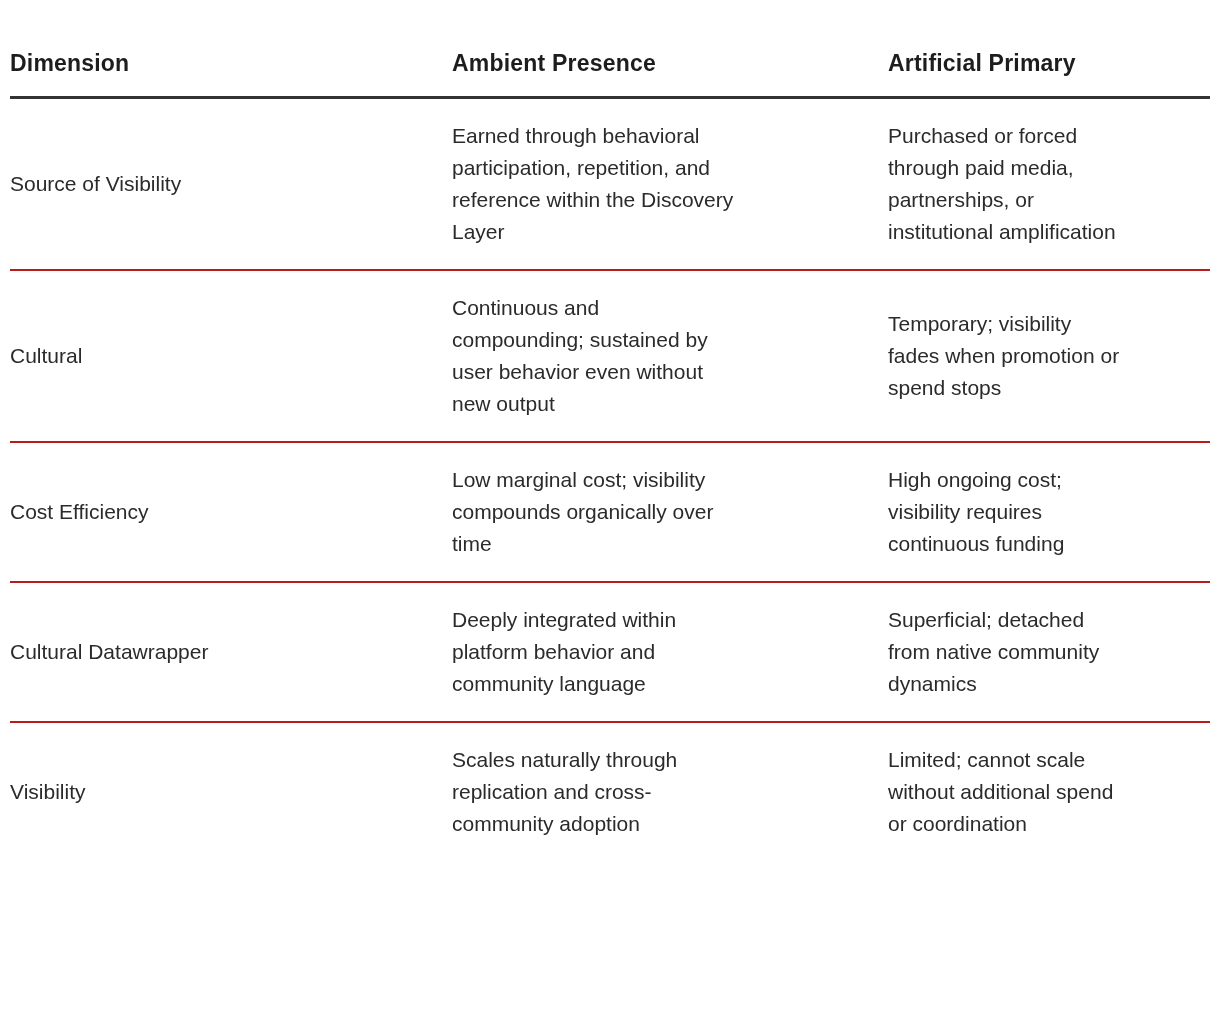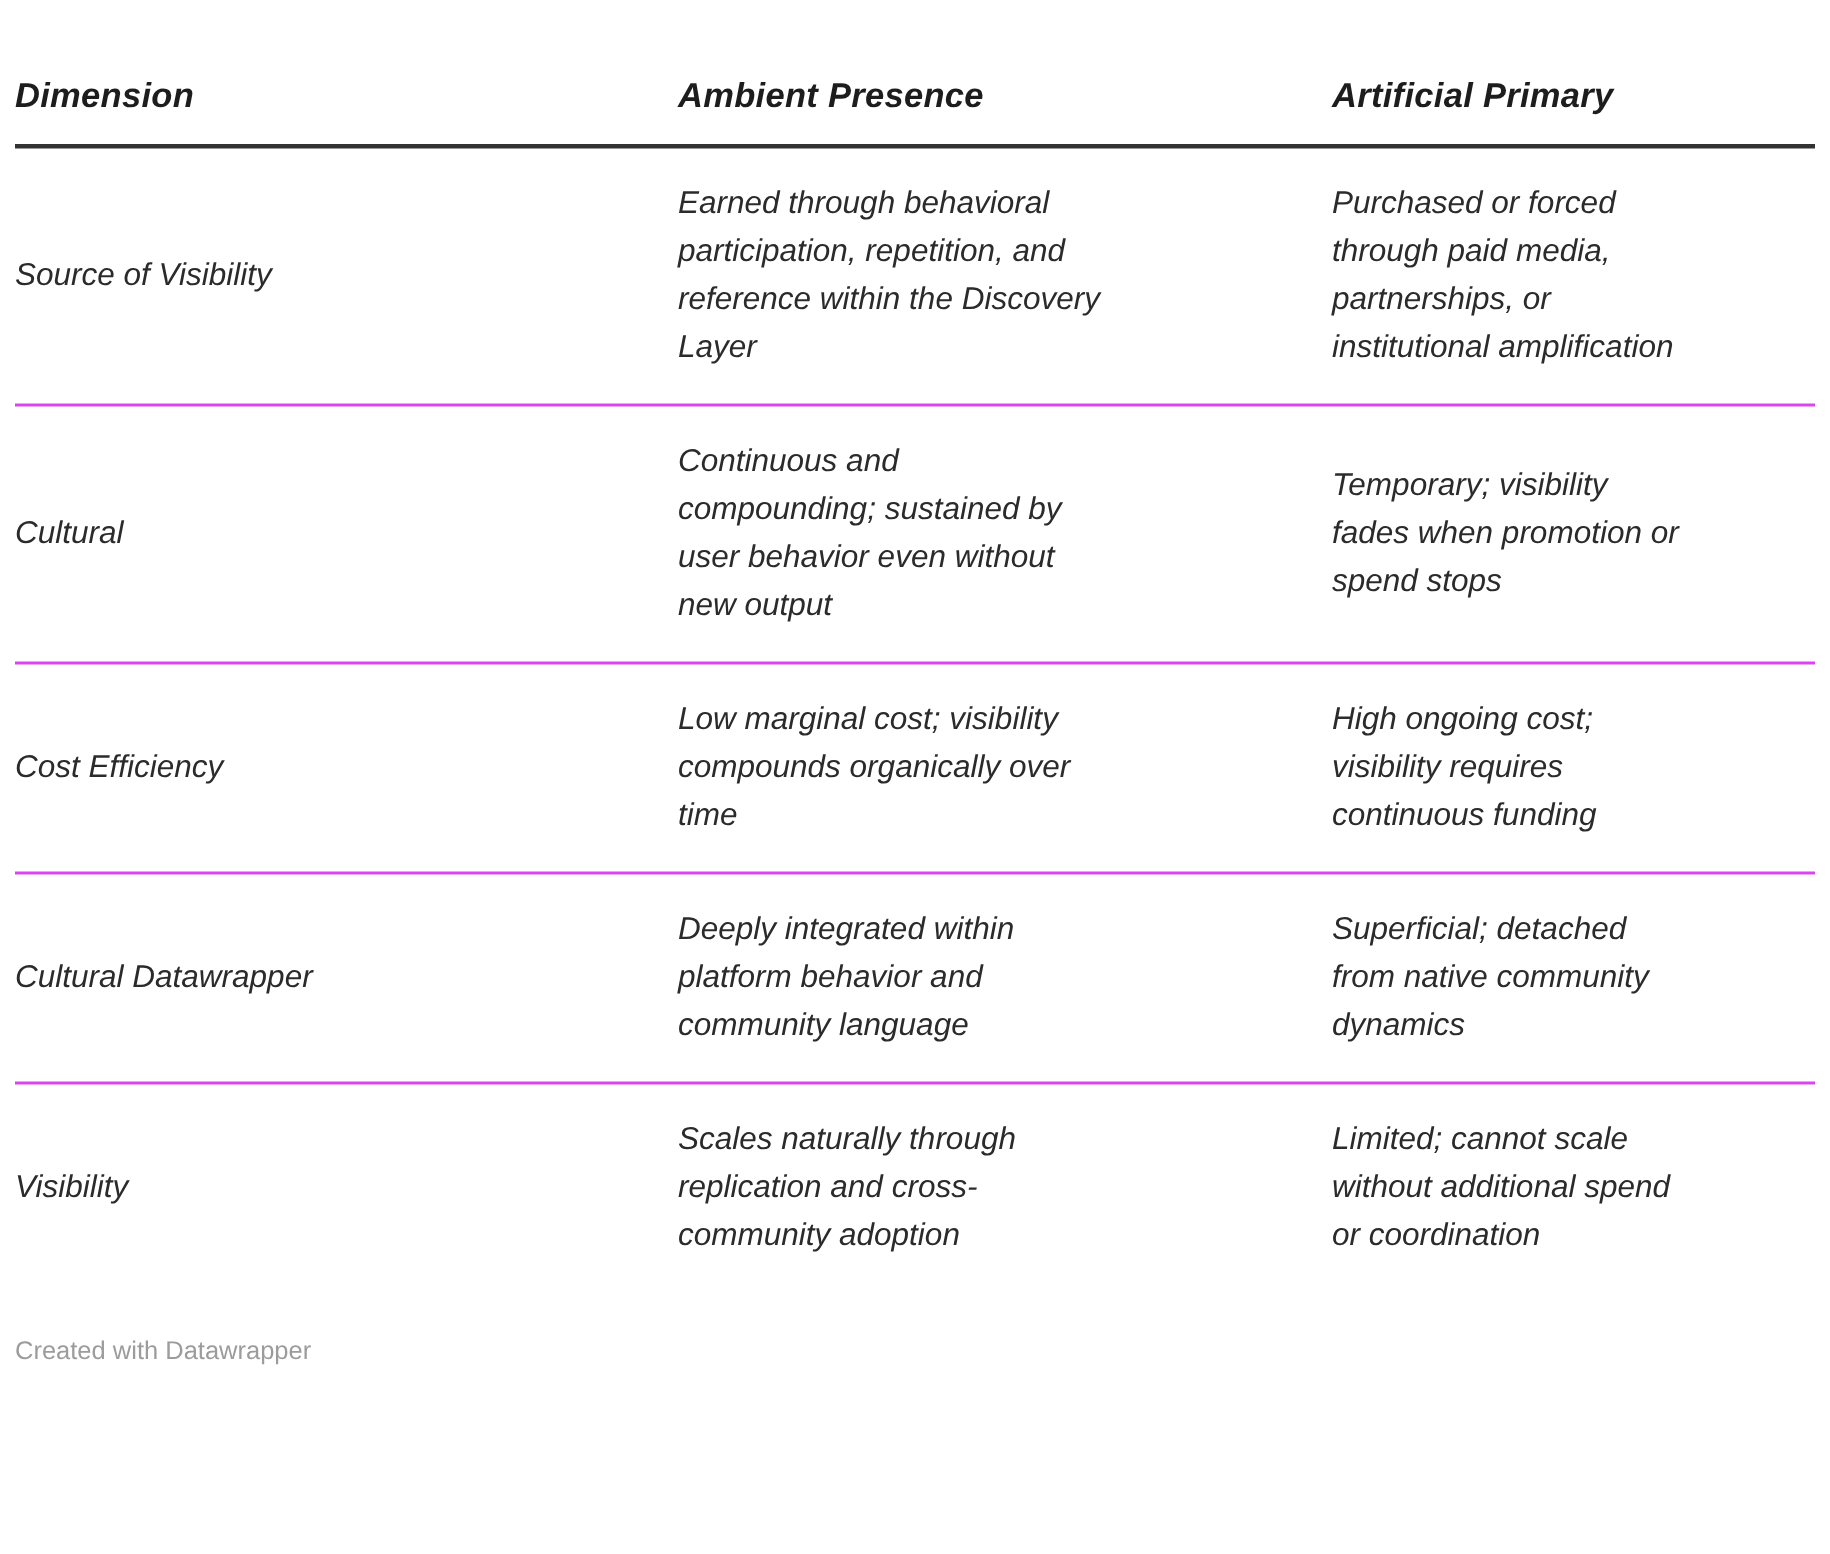--- a/index.html
+++ b/index.html
@@ -14,21 +14,20 @@
     height: 1036px;
     overflow: hidden;
   }
   .chart-wrap {
     padding: 0 10px;
   }
   table.comparison {
     width: 1200px;
     border-collapse: collapse;
     table-layout: fixed;
-    font-style: italic;
   }
   col.c-dim { width: 442px; }
   col.c-amb { width: 436px; }
   col.c-art { width: 322px; }
 
   th {
     font-size: 23px;
     font-weight: bold;
     line-height: 27px;
     color: #1d1d1d;
@@ -40,21 +39,21 @@
   }
   th:last-child { padding-right: 0; }
 
   td {
     font-size: 21px;
     line-height: 32px;
     color: #2b2b2b;
     text-align: left;
     vertical-align: middle;
     padding: 21px 20px 21px 0;
-    border-bottom: 2px solid #d946ef;
+    border-bottom: 2px solid #b91c1c;
     white-space: pre-line;
   }
   td:last-child { padding-right: 0; }
   tbody tr:last-child td { border-bottom: none; }
 
   .footer {
     margin: 30px 0 0 0;
     font-size: 17px;
     line-height: 20px;
     color: #9c9c9c;
@@ -127,16 +126,13 @@
         <td>Scales naturally through
 replication and cross-
 community adoption</td>
         <td>Limited; cannot scale
 without additional spend
 or coordination</td>
       </tr>
     </tbody>
   </table>
 
-  <div class="footer">
-    <a>Created with Datawrapper</a>
-  </div>
 </div>
 
 </body></html>

